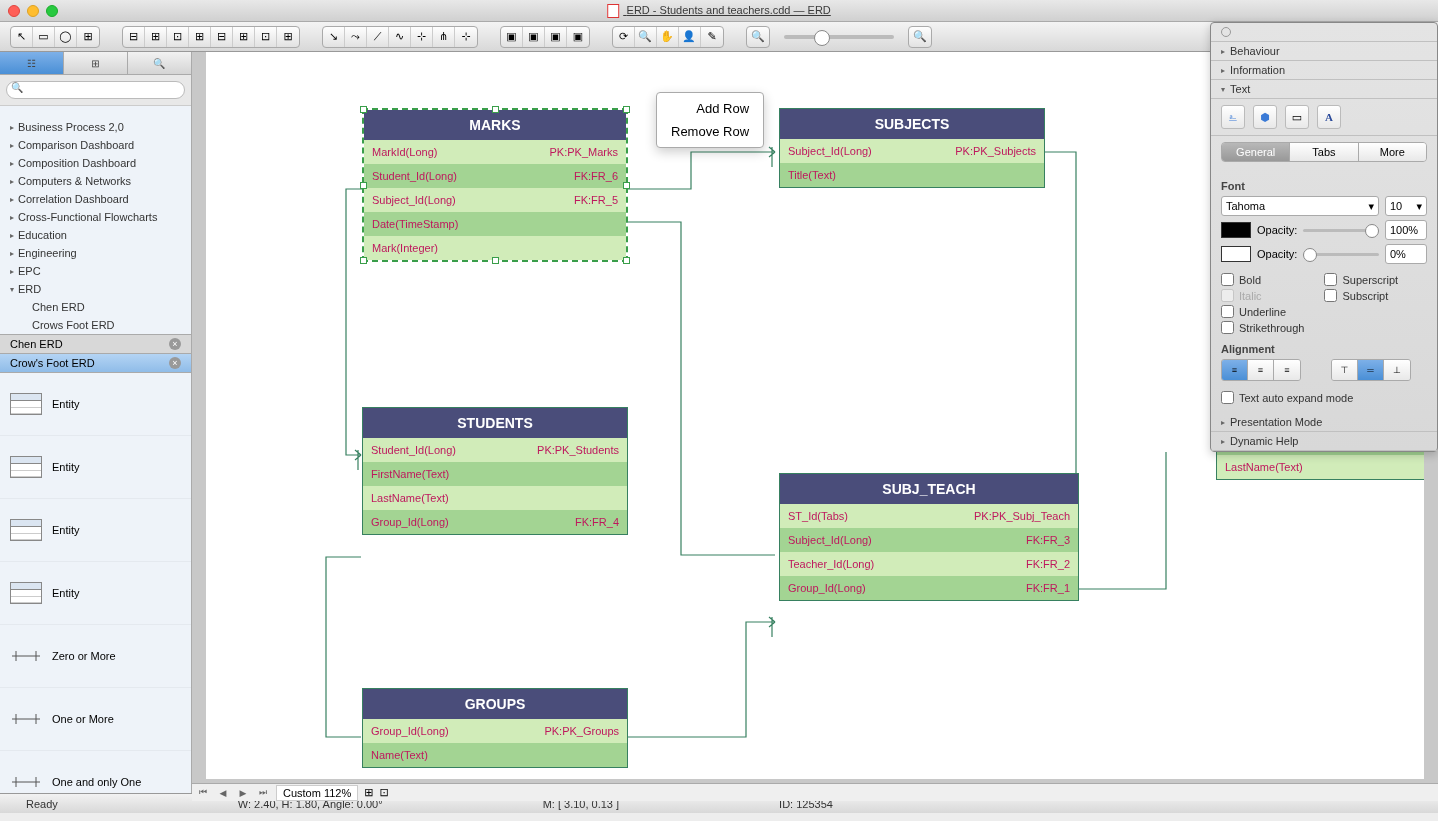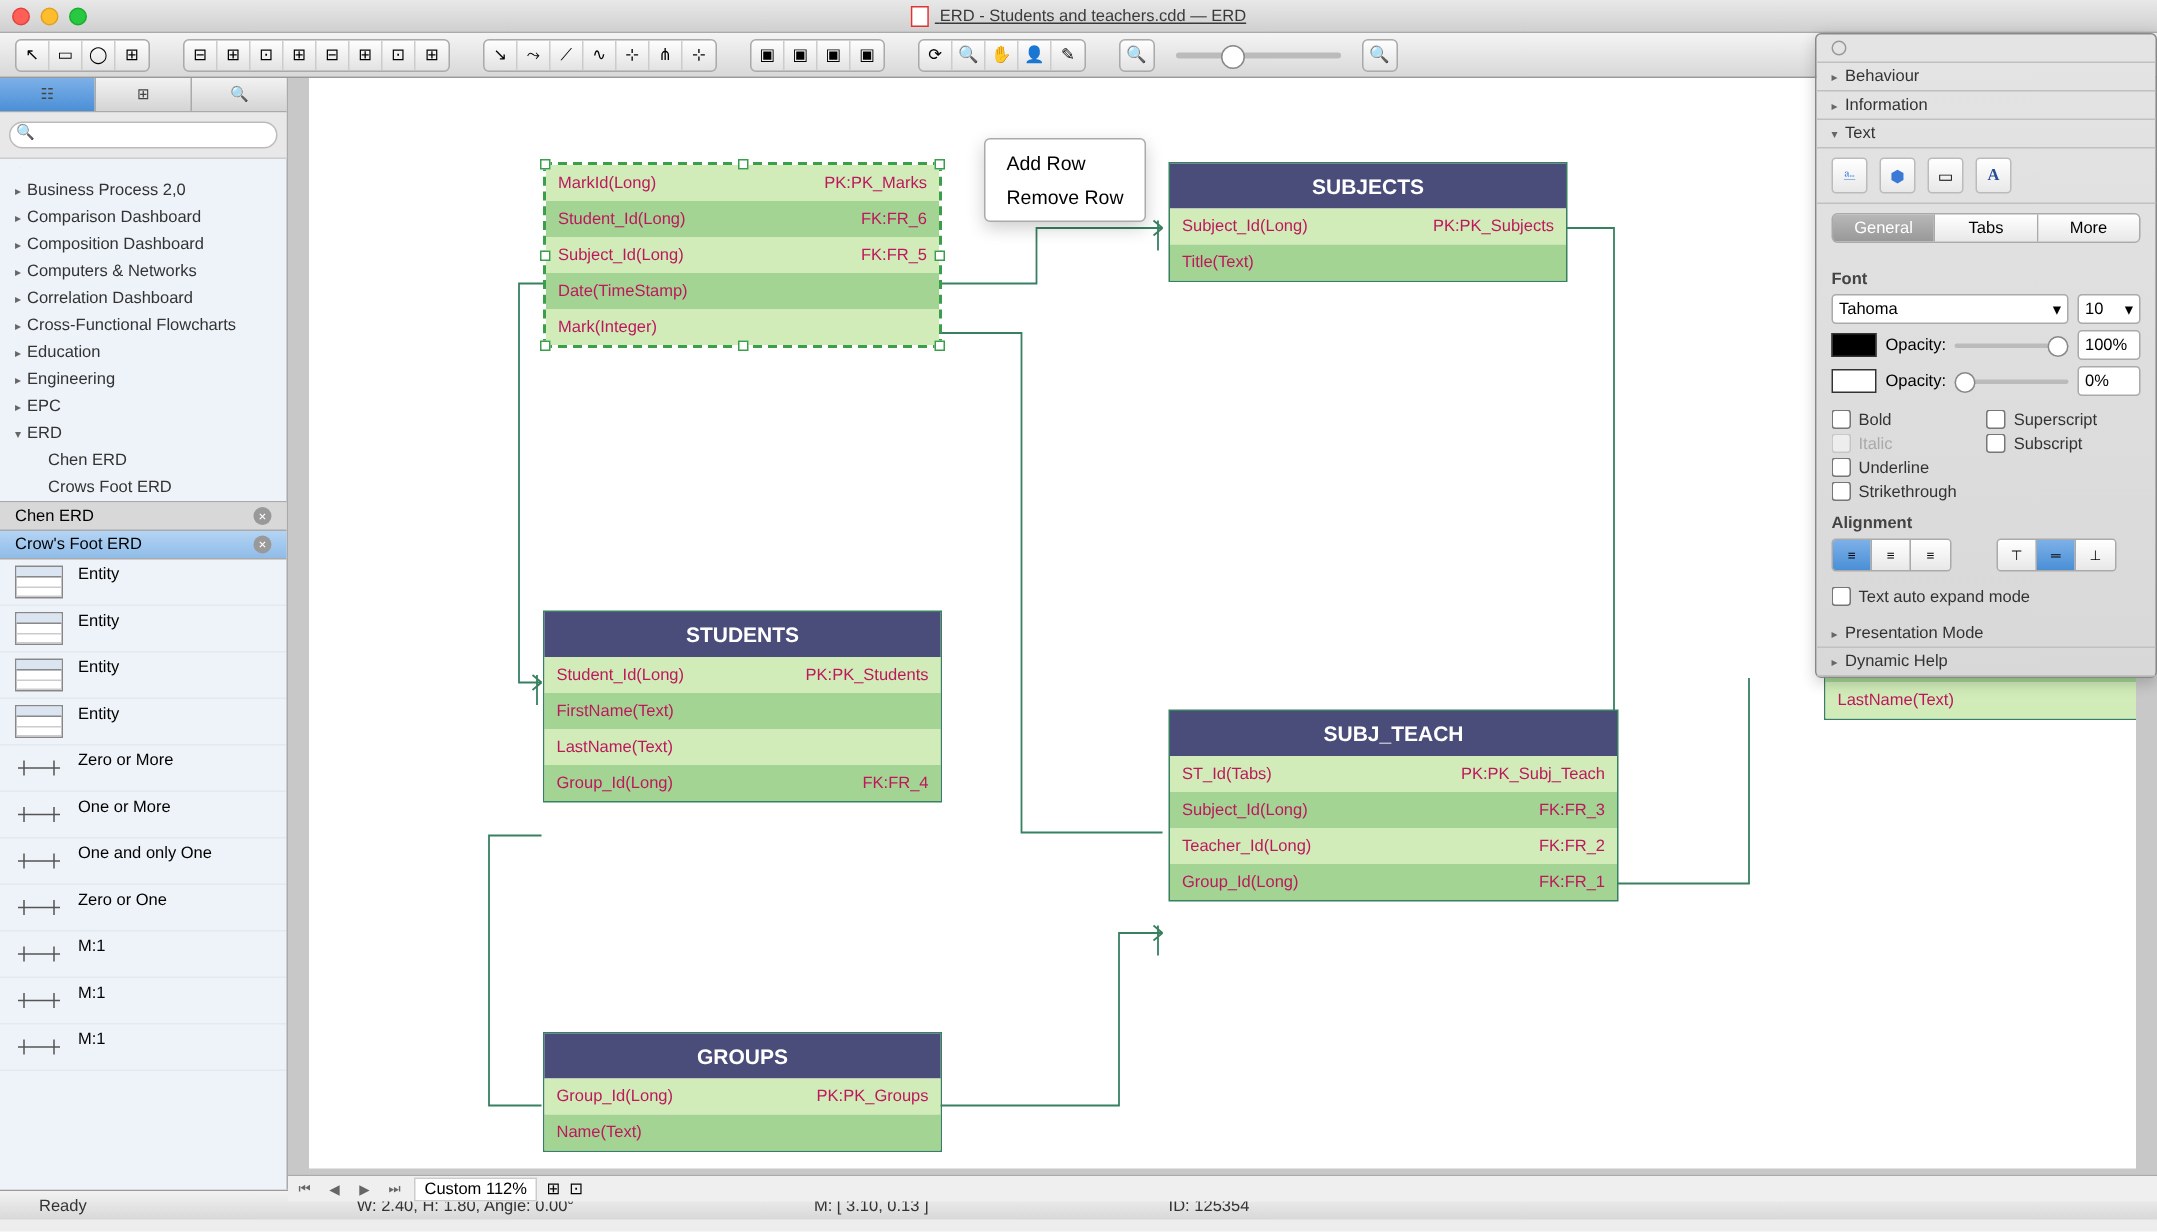--- a/index.html
+++ b/index.html
@@ -33,21 +33,21 @@
 .tree-item{padding:3px 10px;color:#333;cursor:default;display:flex;align-items:center;gap:4px;}
 .tree-item::before{content:'▸';font-size:8px;color:#666;}
 .tree-item.expanded::before{content:'▾';}
 .tree-child{padding-left:28px;}
 .tree-child::before{content:'';}
 .libtabs{border-top:1px solid #aaa;}
 .libtab{padding:3px 10px;background:#d8d8d8;border-bottom:1px solid #aaa;display:flex;justify-content:space-between;align-items:center;}
 .libtab.active{background:linear-gradient(#b4d4f4,#8fbce8);}
 .close-x{width:12px;height:12px;border-radius:50%;background:#999;color:#fff;font-size:9px;display:flex;align-items:center;justify-content:center;}
 .shapes{overflow-y:auto;flex:1;}
-.shape-row{display:flex;padding:4px 10px;gap:10px;border-bottom:1px solid rgba(0,0,0,0.04);}
+.shape-row{display:flex;align-items:center;padding:20px 10px;gap:10px;border-bottom:1px solid rgba(0,0,0,0.04);}
 .shape-icon{width:32px;height:22px;border:1px solid #888;background:#fff;display:flex;flex-direction:column;flex-shrink:0;}
 .shape-icon .hdr{height:7px;background:#dbe5f1;border-bottom:1px solid #888;}
 .shape-icon .r1{flex:1;border-bottom:1px solid #ccc;}
 .conn-icon{width:32px;height:22px;flex-shrink:0;display:flex;align-items:center;}
 .conn-icon svg{width:100%;height:100%;}
 .canvas-area{flex:1;position:relative;background:#c8c8c8;overflow:hidden;}
 .canvas{position:absolute;left:14px;top:0;right:14px;bottom:14px;background:#fff;overflow:hidden;}
 .entity{position:absolute;border:1px solid #378060;}
 .entity .ehdr{background:#4a4d7a;color:#fff;text-align:center;padding:7px 4px;font-weight:bold;font-size:14px;}
 .entity .erow{display:flex;padding:6px 8px;font-size:13px;color:#be185d;}
@@ -309,20 +309,21 @@
           <path d="M 420 170 L 475 170 L 475 503 L 569 503"></path>
           <path d="M 155 505 L 120 505 L 120 685 L 155 685"></path>
           <path d="M 420 685 L 540 685 L 540 570 L 569 570"></path>
           <path d="M 569 570 l -6 -5 m 6 5 l -6 5 m 3 -10 l 0 20"></path>
           <path d="M 870 537 L 960 537 L 960 400"></path>
           <path d="M 833 100 L 870 100 L 870 440"></path>
         </g>
       </svg>
 
       <div class="entity selected" style="left:156px;top:56px;width:266px;">
+        <div class="ehdr">MARKS</div>
         <div id="rows-marks">
             <div class="erow odd">
               <span class="col1">MarkId(Long)</span>
               <span>PK:PK_Marks</span>
             </div>
             <div class="erow even">
               <span class="col1">Student_Id(Long)</span>
               <span>FK:FR_6</span>
             </div>
             <div class="erow odd">
@@ -431,21 +432,21 @@
               <span class="col1">Text)</span>
               <span></span>
             </div>
             <div class="erow odd">
               <span class="col1">LastName(Text)</span>
               <span></span>
             </div>
           </div>
       </div>
 
-      <div class="context-menu" style="left:450px;top:40px;">
+      <div class="context-menu" style="left:450px;top:40px;text-align:right;">
         <div>Add Row</div>
         <div>Remove Row</div>
       </div>
 
     </div>
   </div>
 </div>
 
 <div class="inspector">
   <div style="padding:4px 10px;display:flex;align-items:center;gap:6px;border-bottom:1px solid #c0c0c0;">

